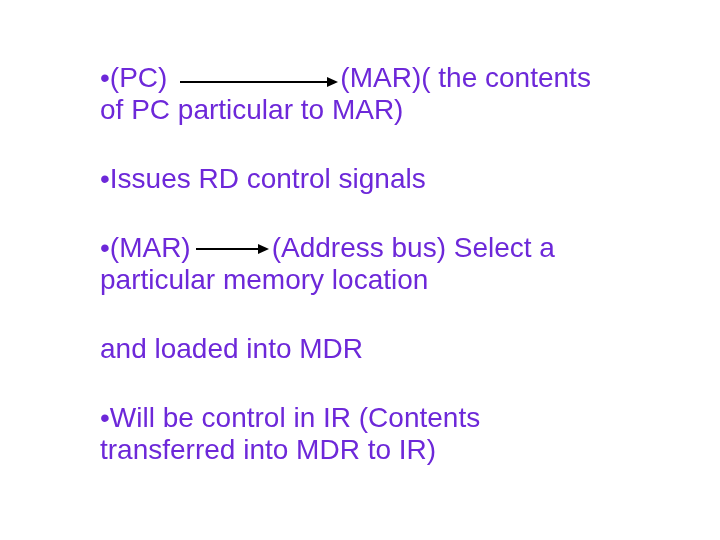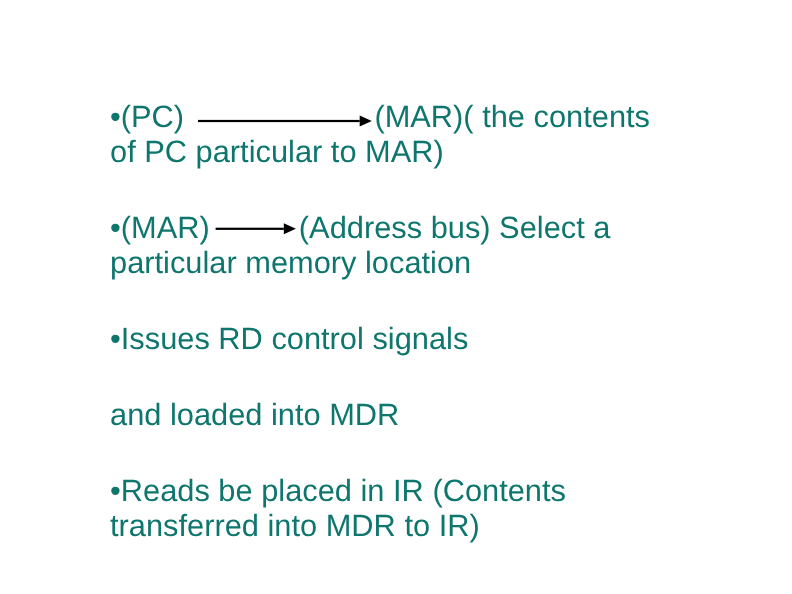--- a/index.html
+++ b/index.html
@@ -20,25 +20,24 @@
     top: 0;
     width: 720px;
     height: 540px;
     background: #ffffff;
   }
   .content {
     position: absolute;
     left: 100px;
     top: 62px;
     width: 600px;
-    color: #0f766e;
+    color: #6d28d9;
     font-size: 28px;
     line-height: 32px;
     font-weight: 400;
-    margin-top: 28px;
   }
   .para + .para {
     margin-top: 37px;
   }
   .line {
     white-space: nowrap;
   }
   
   .arrow {
     display: inline-block;
@@ -78,33 +77,33 @@
   <div class="content">
 
     <div class="para">
       <div class="line">
         <span>•(PC)</span><span class="arrow a1"></span><span>(MAR)( the contents</span>
       </div>
       <div class="line">of PC particular to MAR)</div>
     </div>
 
     <div class="para">
+      <div class="line">•Issues RD control signals</div>
+    </div>
+
+    <div class="para">
       <div class="line">
         <span>•(MAR)</span><span class="arrow a2"></span><span>(Address bus) Select a</span>
       </div>
       <div class="line">particular memory location</div>
     </div>
 
     <div class="para">
-      <div class="line">•Issues RD control signals</div>
-    </div>
-
-    <div class="para">
       <div class="line">and loaded into MDR</div>
     </div>
 
     <div class="para">
-      <div class="line">•Reads be placed in IR (Contents</div>
+      <div class="line">•Will be control in IR (Contents</div>
       <div class="line">transferred into MDR to IR)</div>
     </div>
 
   </div>
 </div>
 
 </body></html>

